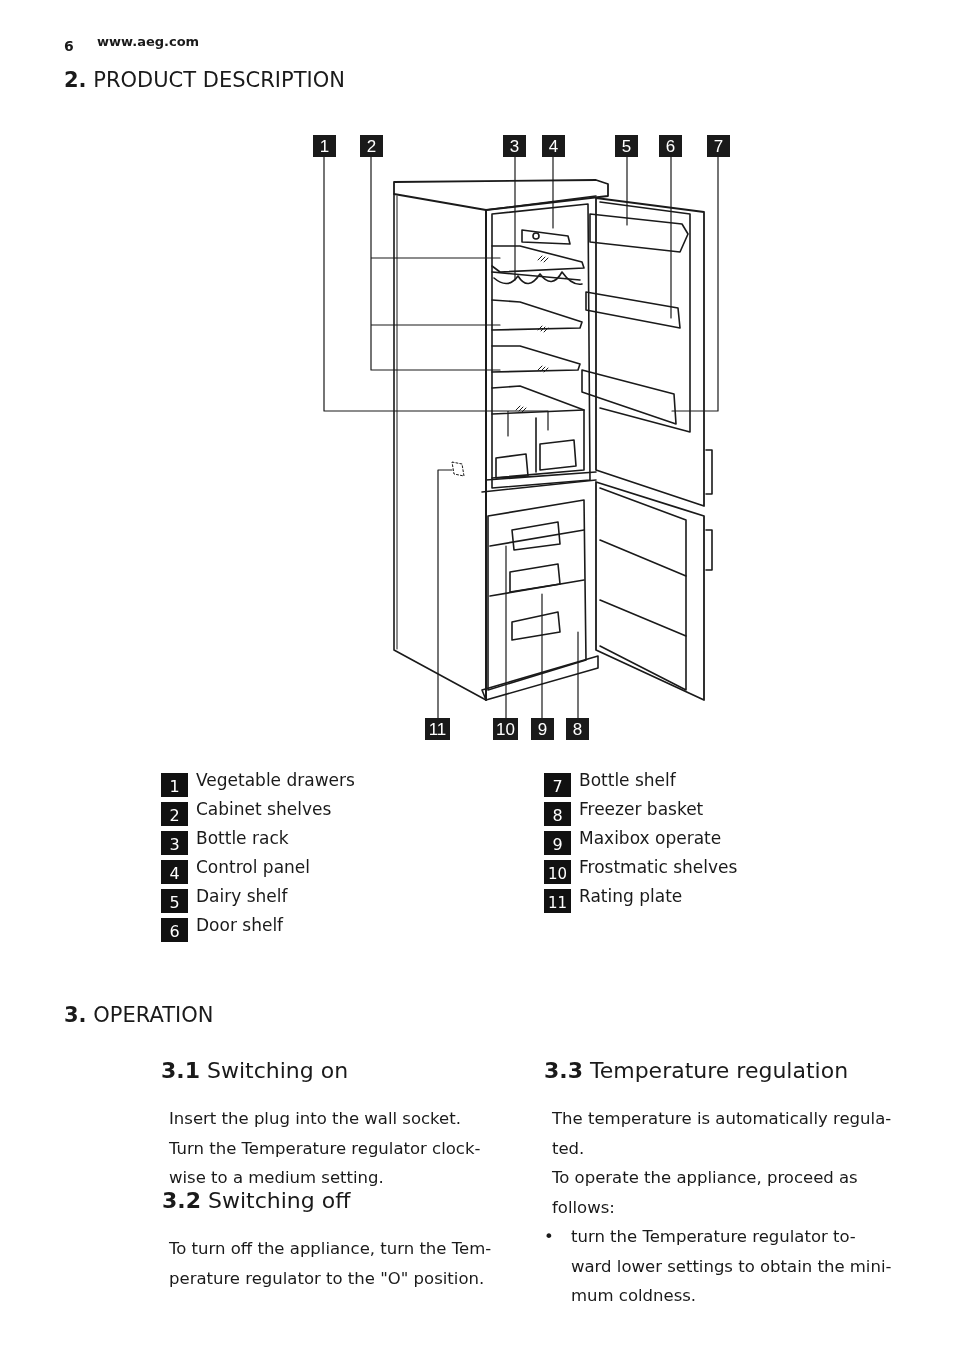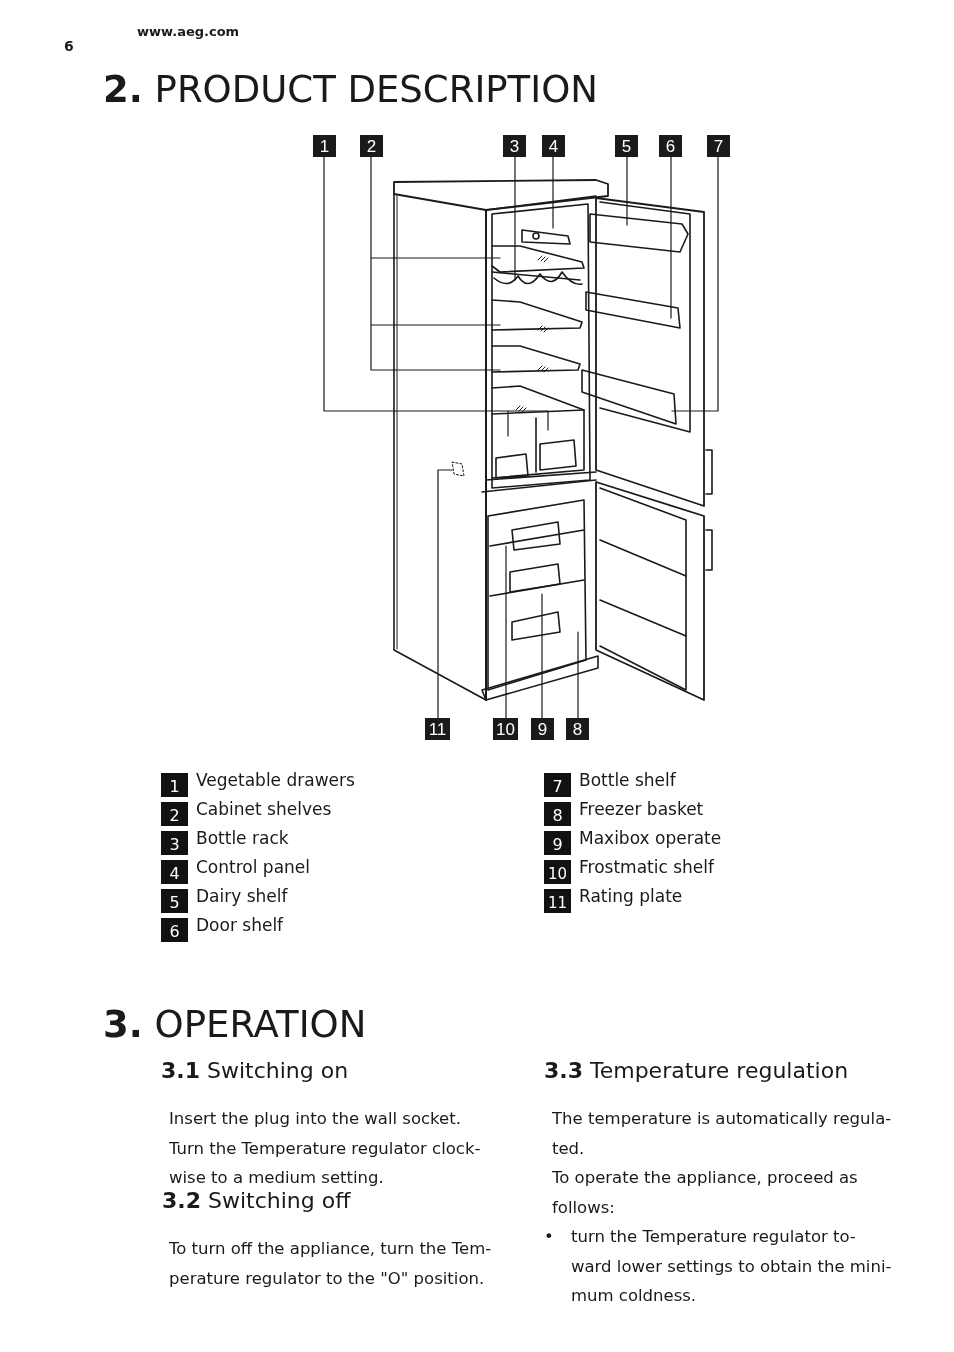--- a/index.html
+++ b/index.html
@@ -1,21 +1,21 @@
 <!DOCTYPE html>
 <html><head>
 <meta charset="utf-8">
 <style>
   html, body { margin: 0; padding: 0; background: #ffffff; }
   body { width: 954px; height: 1352px; position: relative; overflow: hidden;
          font-family: "DejaVu Sans", "Liberation Sans", sans-serif; color: #1a1a1a; }
   .abs { position: absolute; }
   .pagenum { left: 64px; top: 38px; font-size: 14px; font-weight: bold; }
-  .site { left: 97px; top: 24px; font-size: 13px; font-weight: bold; margin-left: 40px; }
-  .h1 { font-size: 37px; letter-spacing: 0px; white-space: nowrap; margin-left: 39px; }
+  .site { left: 97px; top: 34px; font-size: 13px; font-weight: bold; }
+  .h1 { font-size: 21px; letter-spacing: 0px; white-space: nowrap; }
   .h1 .num { font-weight: bold; }
   .h1-desc { left: 64px; top: 68px; }
   .h1-op { left: 64px; top: 1003px; }
   .diagram { left: 300px; top: 130px; }
   .legend { font-size: 17px; }
   .legend-row { position: absolute; height: 26px; display: flex; align-items: center; white-space: nowrap; }
   .badge { display: inline-block; width: 27px; height: 24px; background: #111; color: #fff;
            font-size: 16px; text-align: center; line-height: 28px; margin-right: 8px; box-sizing: border-box; }
   .badge.wide { width: 27px; font-size: 15px; }
   .legend-label { position: relative; top: -5px; }
@@ -202,21 +202,21 @@
   <div class="legend-row" style="left:544px; top:801px;">
     <span class="badge">8</span>
     <span class="legend-label">Freezer basket</span>
   </div>
   <div class="legend-row" style="left:544px; top:830px;">
     <span class="badge">9</span>
     <span class="legend-label">Maxibox operate</span>
   </div>
   <div class="legend-row" style="left:544px; top:859px;">
     <span class="badge wide">10</span>
-    <span class="legend-label">Frostmatic shelf</span>
+    <span class="legend-label">Frostmatic shelves</span>
   </div>
   <div class="legend-row" style="left:544px; top:888px;">
     <span class="badge wide">11</span>
     <span class="legend-label">Rating plate</span>
   </div>
 </div>
 
 <div class="abs h1 h1-op">
   <span class="num">3.</span>
   <span>OPERATION</span>

